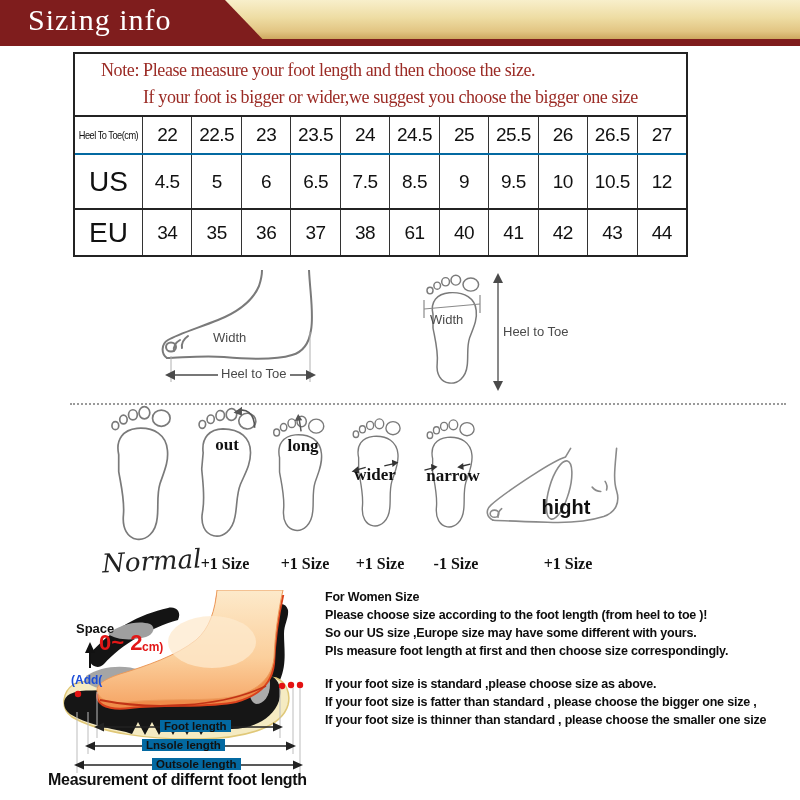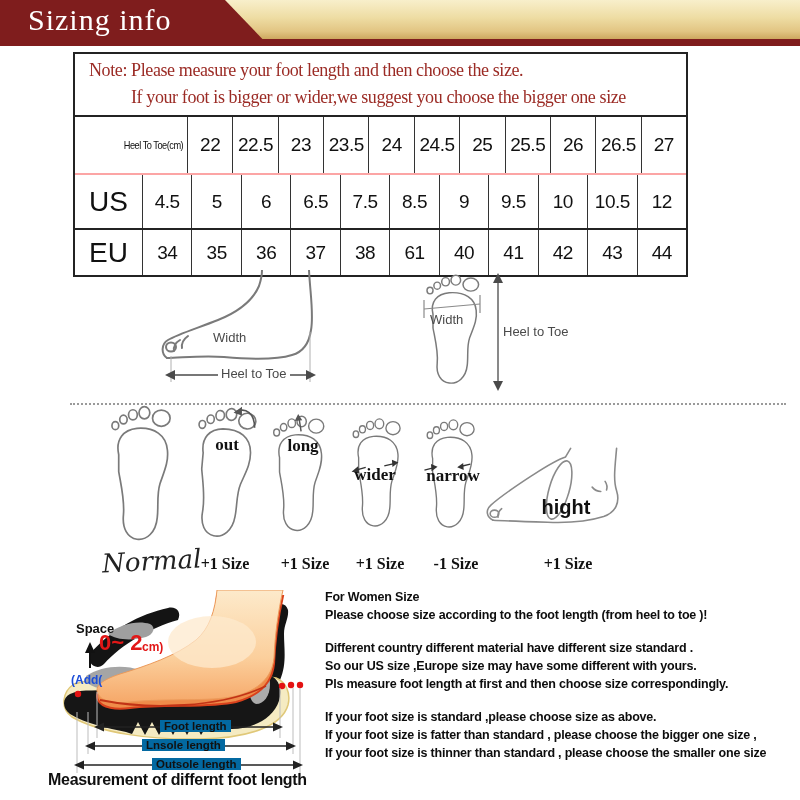--- a/index.html
+++ b/index.html
@@ -8,30 +8,30 @@
   .abs{position:absolute;}
   
   .hdr{left:0;top:0;width:800px;height:46px;background:#7f1d1d;}
   .hdr-title{left:28px;top:3px;color:#fff;font-family:"Liberation Serif",serif;
              font-size:30px;letter-spacing:1px;}
   .ribbon{left:225px;top:0;width:575px;height:39px;
           background:linear-gradient(180deg,#f8efcb 0%,#eedda4 45%,#e2c583 80%,#cda75f 100%);
           clip-path:polygon(0 0,100% 0,100% 100%,6.5% 100%);}
   
   .sizebox{left:73px;top:52px;width:611px;border:2px solid #232323;}
-  .notebox{height:58px;border-bottom:2px solid #232323;padding:3px 12px 0 14px;
+  .notebox{height:58px;border-bottom:2px solid #232323;padding:3px 12px 0 26px;
            font-family:"Liberation Serif",serif;color:#9b2b25;font-size:18px;
            letter-spacing:-0.4px;line-height:27px;white-space:nowrap;}
   .note2{padding-left:42px;}
   .trow{display:grid;grid-template-columns:67px repeat(11,1fr);}
   .trow > div{border-left:1px solid #333;display:flex;align-items:center;justify-content:center;
               font-size:19px;letter-spacing:-0.5px;color:#111;}
   .trow > div:first-child{border-left:none;}
-  .r1{height:56px;padding-left:45px;}
-  .r2{height:53px;border-top:2px solid #fca5a5;}
+  .r1{height:36px;}
+  .r2{height:53px;border-top:2px solid #0369a1;}
   .r3{height:45px;border-top:2px solid #232323;}
   .lbl-small{font-size:11px !important;letter-spacing:-0.6px !important;white-space:nowrap;
              transform:scaleX(0.84);}
   .lbl-big{font-size:28px !important;letter-spacing:0 !important;}
   
   .mlabel{font-size:13px;color:#4a4a4a;white-space:nowrap;}
   .mlabel.onwhite{background:#fff;padding:0 3px;}
   
   .dotline{left:70px;top:403px;width:716px;border-top:2px dotted #9a9a9a;height:0;}
   .ftdesc{font-weight:bold;font-family:"Liberation Serif",serif;font-size:17px;color:#111;
@@ -287,19 +287,18 @@
 <span class="abs add-value" style="left:99px;top:630px">0~ 2</span>
 <span class="abs add-suffix" style="left:142px;top:640px">cm)</span>
 <span class="abs measure-lbl" style="left:160px;top:720px">Foot length</span>
 <span class="abs measure-lbl" style="left:142px;top:739px">Lnsole length</span>
 <span class="abs measure-lbl" style="left:152px;top:758px">Outsole length</span>
 <span class="abs caption" style="left:48px;top:771px">Measurement of differnt foot length</span>
 
 <div class="abs rtext">
   <div>For Women Size</div>
   <div>Please choose size according to the foot length (from heel to toe )!</div>
-  <div class="mt15">Different country different material have different size standard .</div>
   <div>So our US size ,Europe size may have some different with yours.</div>
   <div class="mt17">Pls measure foot length at first and then choose size correspondingly.</div>
   <div class="mt15">If your foot size is standard ,please choose size as above.</div>
   <div>If your foot size is fatter than standard , please choose the bigger one size ,</div>
   <div>If your foot size is thinner than standard , please choose the smaller one size</div>
 </div>
 
 </body></html>

